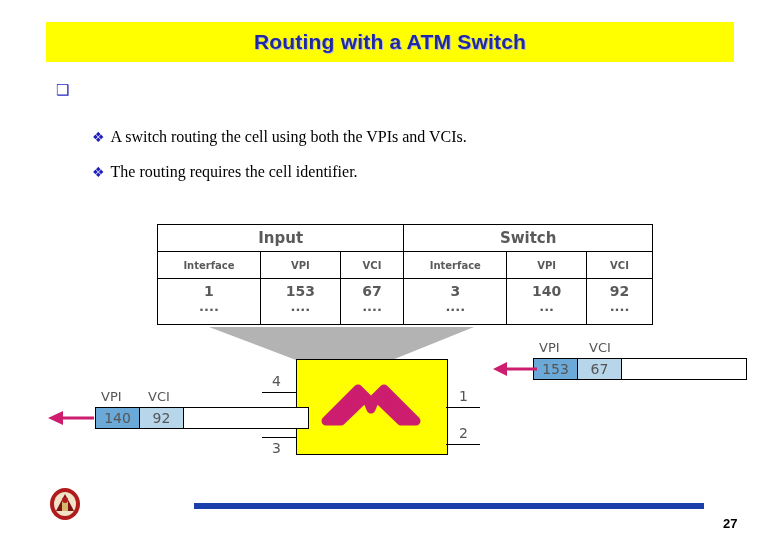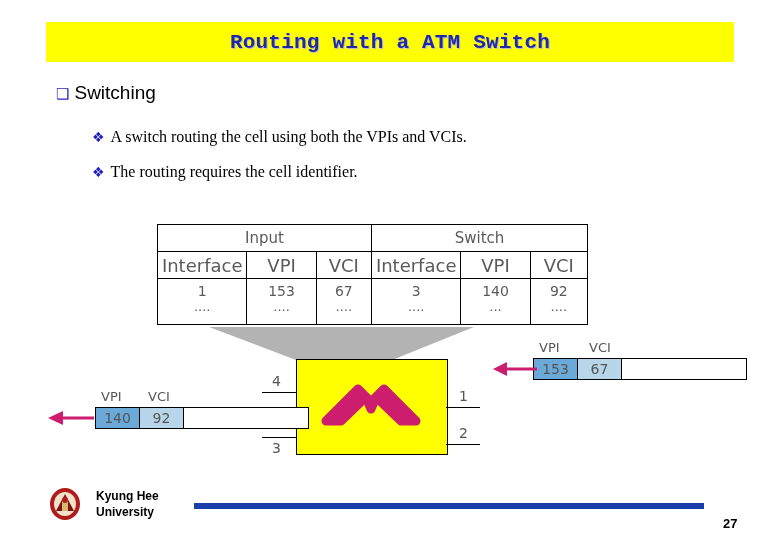--- a/index.html
+++ b/index.html
@@ -27,21 +27,21 @@
     left: 46px;
     top: 22px;
     width: 688px;
     height: 40px;
     background: #ffff00;
     display: flex;
     align-items: center;
     justify-content: center;
   }
   .title-text {
-    font-family: Liberation Mono, monospace;
+    font-family: Liberation Sans, sans-serif;
     font-size: 21px;
     font-weight: bold;
     color: #1f2aa0;
     letter-spacing: 0.2px;
     text-shadow: 1px 1px 0 #b9b9d8;
   }
 
   
   .bullet-l1 {
     position: absolute;
@@ -80,38 +80,39 @@
   .table-wrap {
     position: absolute;
     left: 157px;
     top: 224px;
     width: 422px;
     border: 1px solid #000000;
     border-collapse: collapse;
   }
   table.atm {
     border-collapse: collapse;
-    width: 431px;
+    width: 496px;
     font-family: "DejaVu Sans", sans-serif;
     color: #555555;
+    font-weight: bold;
   }
   table.atm td {
     border: 1px solid #000000;
     text-align: center;
     color: #5a5a5a;
     font-size: 14px;
     padding: 0;
     height: 25px;
   }
   table.atm td.grp {
     font-size: 15px;
     height: 26px;
   }
   table.atm td.hdr {
-    font-size: 18px;
+    font-size: 10px;
     height: 26px;
   }
   table.atm td.val {
     font-size: 14px;
     height: 23px;
     border-bottom: none;
   }
   table.atm td.dots {
     font-size: 13px;
     height: 22px;
@@ -249,21 +250,20 @@
 <body>
 
 <div class="slide">
 
   <div class="title-bar">
     <span class="title-text">Routing with a ATM Switch</span>
   </div>
 
   <div class="bullet-l1">
     <span class="marker">❑</span>
-    <span>Switching</span>
   </div>
 
   <div class="bullet-l2" id="bullet-a">
     <span class="marker">❖</span>
     <span>A switch routing the cell using both the VPIs and VCIs.</span>
   </div>
   <div class="bullet-l2" id="bullet-b">
     <span class="marker">❖</span>
     <span>The routing requires the cell identifier.</span>
   </div>
@@ -345,20 +345,16 @@
     <polygon points="0,9 15,2 15,16" fill="#cc1d6e"></polygon>
   </svg>
 
   <svg class="logo" viewBox="0 0 34 34">
     <ellipse cx="17" cy="17" rx="15" ry="16" fill="#b01b1b"></ellipse>
     <ellipse cx="17" cy="17" rx="11" ry="12" fill="#f2e3c8"></ellipse>
     <path d="M8 24 L17 7 L26 24 Z" fill="#7a1414"></path>
     <rect x="14" y="12" width="6" height="12" fill="#d8b86a"></rect>
     <circle cx="17" cy="13" r="3" fill="#b01b1b"></circle>
   </svg>
-  <div class="univ">
-    <div>Kyung Hee</div>
-    <div>University</div>
-  </div>
   <div class="footer-rule"></div>
   <div class="page-num">27</div>
 
 </div>
 
 </body></html>

